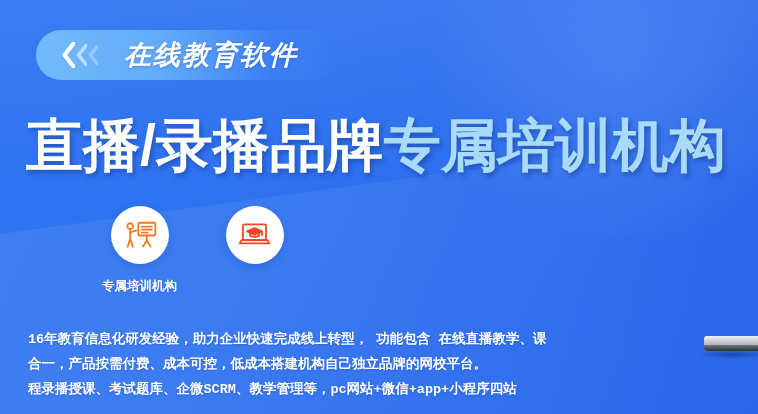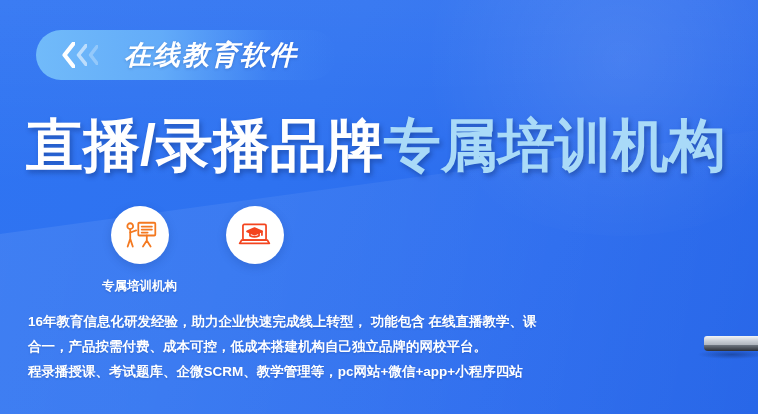--- a/index.html
+++ b/index.html
@@ -152,27 +152,28 @@
     white-space: nowrap;
     text-shadow: 0 1px 2px rgba(10,40,110,0.25);
     font-family: Liberation Mono, monospace;
   }
   .feature-label .l2 { display: block; }
 
   
   .blurb {
     position: absolute;
     left: 28px;
-    top: 309px;
+    top: 327px;
     width: 556px;
     font-size: 13.5px;
     line-height: 25px;
     font-weight: bold;
     color: #ffffff;
     text-shadow: 0 1px 2px rgba(10,40,110,0.22);
+    font-family: Liberation Mono, monospace;
   }
   .blurb p { margin: 0; }
 
   
   .device {
     position: absolute;
     right: -10px;
     top: 336px;
     width: 64px;
     height: 20px;

